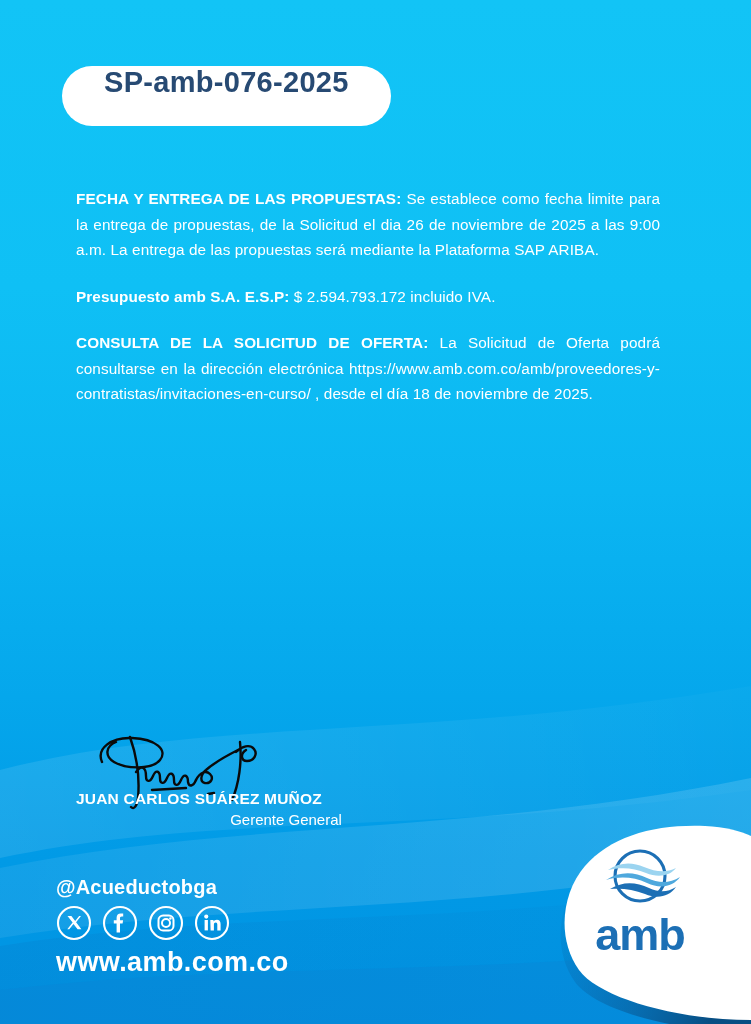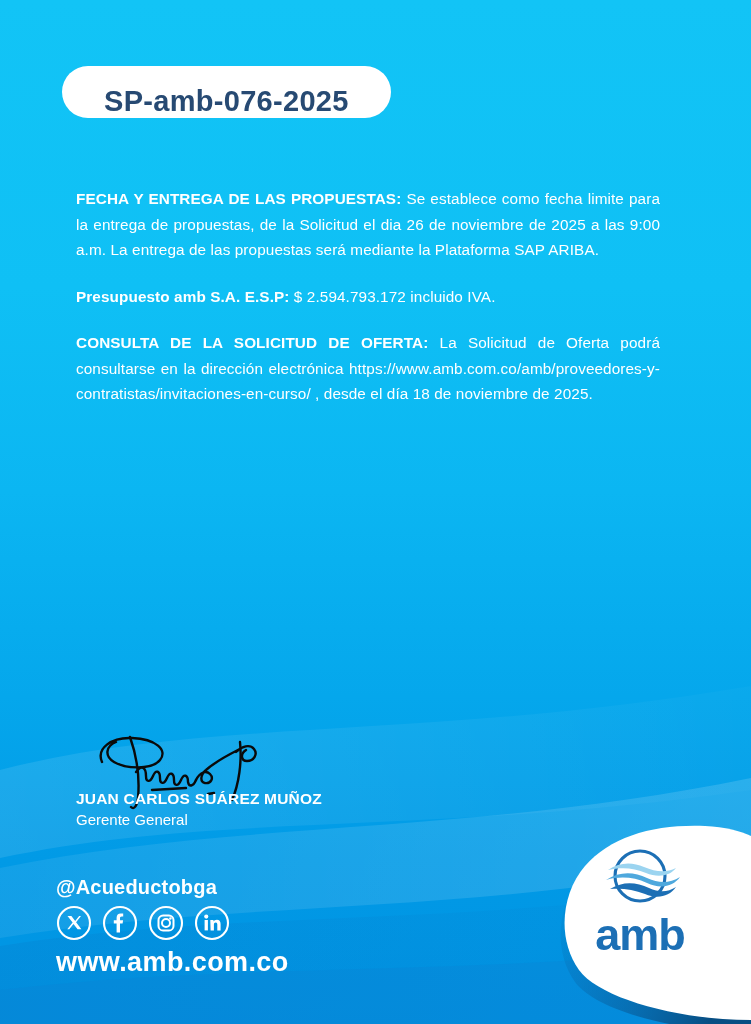--- a/index.html
+++ b/index.html
@@ -26,27 +26,27 @@
   
   .wave-layer {
     position: absolute;
     inset: 0;
     pointer-events: none;
   }
   .badge {
     position: absolute;
     left: 62px;
     top: 66px;
-    height: 52px;
+    height: 60px;
     min-width: 300px;
     padding: 0 42px;
     background: #ffffff;
     border-radius: 40px;
     display: flex;
-    align-items: flex-end;
+    align-items: flex-start;
     justify-content: center;
     box-sizing: border-box;
   }
   .badge-text {
     color: #274a73;
     font-size: 29px;
     font-weight: bold;
     letter-spacing: 0.3px;
     white-space: nowrap;
   }
@@ -89,20 +89,21 @@
     font-weight: bold;
     letter-spacing: 0.2px;
     margin: 0;
   }
   .sign-role {
     position: relative;
     color: #ffffff;
     font-size: 15px;
     font-weight: normal;
     margin: 3px 0 0 0;
+    text-align: center;
   }
   .social {
     position: absolute;
     left: 56px;
     top: 876px;
     width: 340px;
   }
   .handle {
     color: #ffffff;
     font-size: 20px;

